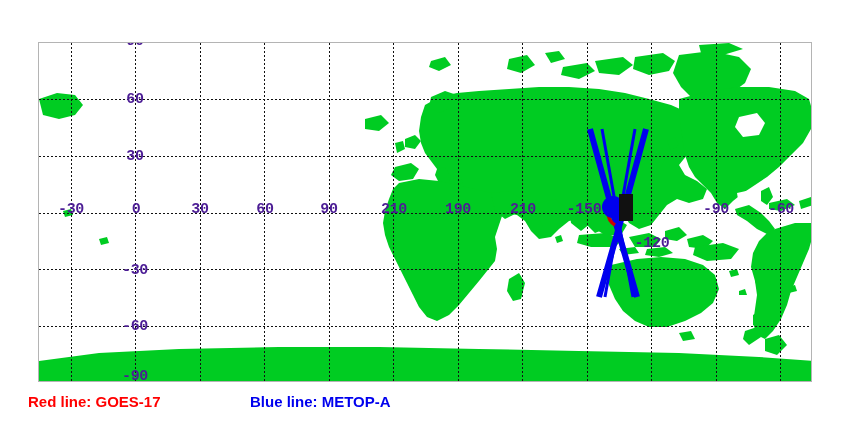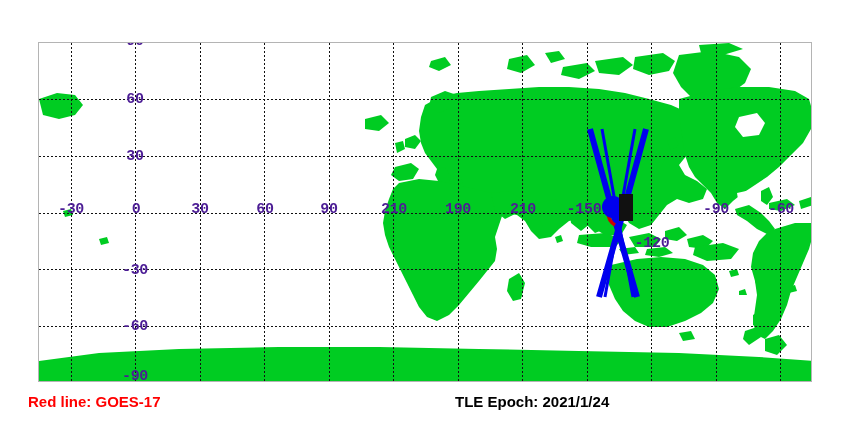--- a/index.html
+++ b/index.html
@@ -256,14 +256,14 @@
   <div class="axis-label" style="left:419px;top:166px;">190</div>
   <div class="axis-label" style="left:484px;top:166px;">210</div>
   <div class="axis-label" style="left:545px;top:166px;">-150</div>
   <div class="axis-label" style="left:613px;top:166px;margin-top:34px;">-120</div>
   <div class="axis-label" style="left:677px;top:166px;">-90</div>
   <div class="axis-label" style="left:742px;top:166px;">-60</div>
 </div>
 
 <div id="footer">
   <div class="legend-item" id="legend-red">Red line: GOES-17</div>
-  <div class="legend-item" id="legend-epoch">TLE Epoch: 2021/1/24</div>
+  <div class="legend-item" id="legend-blue">Blue line: METOP-A</div>
 </div>
 
 </body></html>

